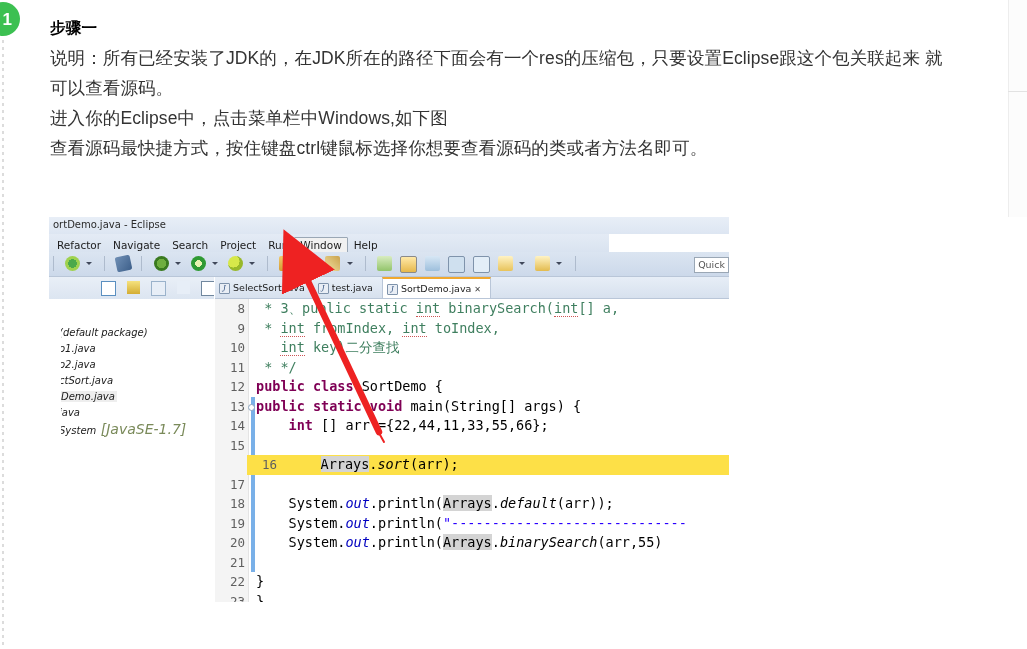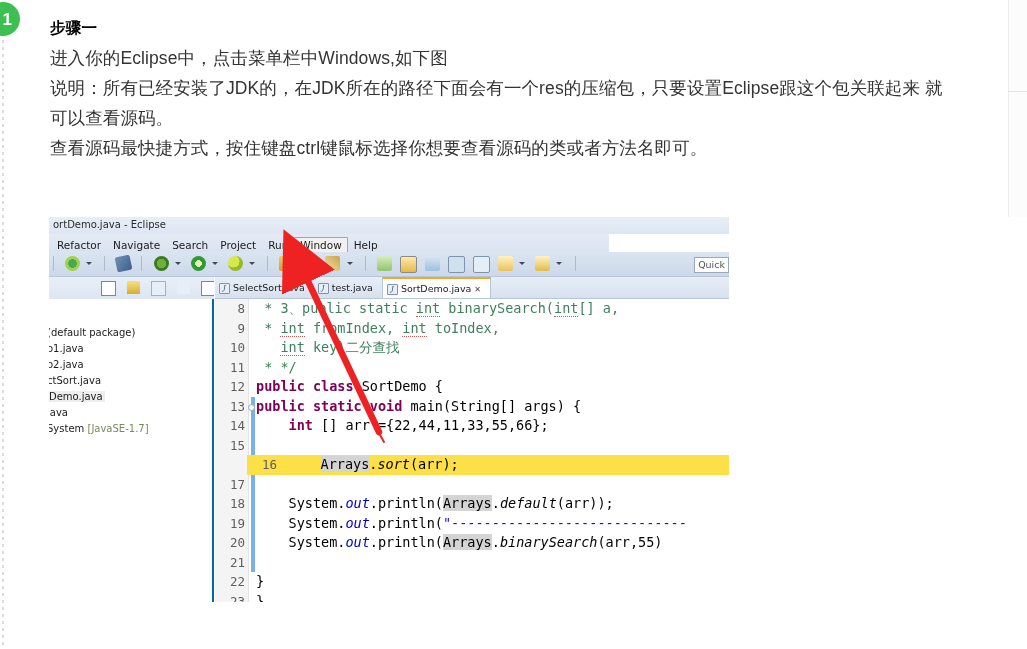--- a/index.html
+++ b/index.html
@@ -182,42 +182,43 @@
   }
   .vb-ico {
     display: inline-block;
     width: 13px; height: 13px;
     margin: 4px 3px 0 3px;
     vertical-align: top;
   }
 
   
   .ec-explorer {
-    position: absolute; left: 0; top: 82px;
+    position: absolute; left: 12px; top: 82px;
     width: 165px; height: 303px;
     background: #ffffff;
-    border-right: 2px solid #0369a1;
-    box-sizing: border-box;
-    overflow: hidden;
+    border-right: 4px solid #0369a1;
+    box-sizing: border-box;
+    overflow: hidden;
+    font-style: italic;
   }
   .pe-item {
     font-size: 10px;
     color: #1a1a1a;
     line-height: 16px;
     padding-left: 0px;
     white-space: nowrap;
     margin-left: -2px;
   }
   .pe-item.selected span.pname {
     background: #eeeeee;
     padding: 0 2px;
   }
   .pe-item .jre {
     color: #7a8a5a;
-    font-size: 10px;
+    font-size: 14px;
   }
 
   
   .ec-tabstrip {
     position: absolute; left: 166px; top: 60px;
     width: 514px; height: 22px;
     background: linear-gradient(to bottom, #e7eef7, #d7e1ee);
     border-bottom: 1px solid #b9c6d8;
     box-sizing: border-box;
     white-space: nowrap;
@@ -334,22 +335,22 @@
     <span>1</span>
   </div>
   <div class="step-rail"></div>
 
   <div class="side-panel">
     <div class="side-panel-divider"></div>
   </div>
 
   <div class="content">
     <div class="step-title">步骤一</div>
+    <p class="para">说明：所有已经安装了JDK的，在JDK所在的路径下面会有一个res的压缩包，只要设置Eclipse跟这个包关联起来 就可以查看源码。</p>
     <p class="para">进入你的Eclipse中，点击菜单栏中Windows,如下图</p>
-    <p class="para">说明：所有已经安装了JDK的，在JDK所在的路径下面会有一个res的压缩包，只要设置Eclipse跟这个包关联起来 就可以查看源码。</p>
     <p class="para">查看源码最快捷方式，按住键盘ctrl键鼠标选择你想要查看源码的类或者方法名即可。</p>
   </div>
 
   <div class="shot">
 
     <div class="ec-titlebar">
       <span>ortDemo.java - Eclipse</span>
     </div>
 
     <div class="ec-menubar" id="menubar"><span class="ec-menu">Refactor</span><span class="ec-menu">Navigate</span><span class="ec-menu">Search</span><span class="ec-menu">Project</span><span class="ec-menu">Run</span><span class="ec-menu active">Window</span><span class="ec-menu">Help</span></div>

